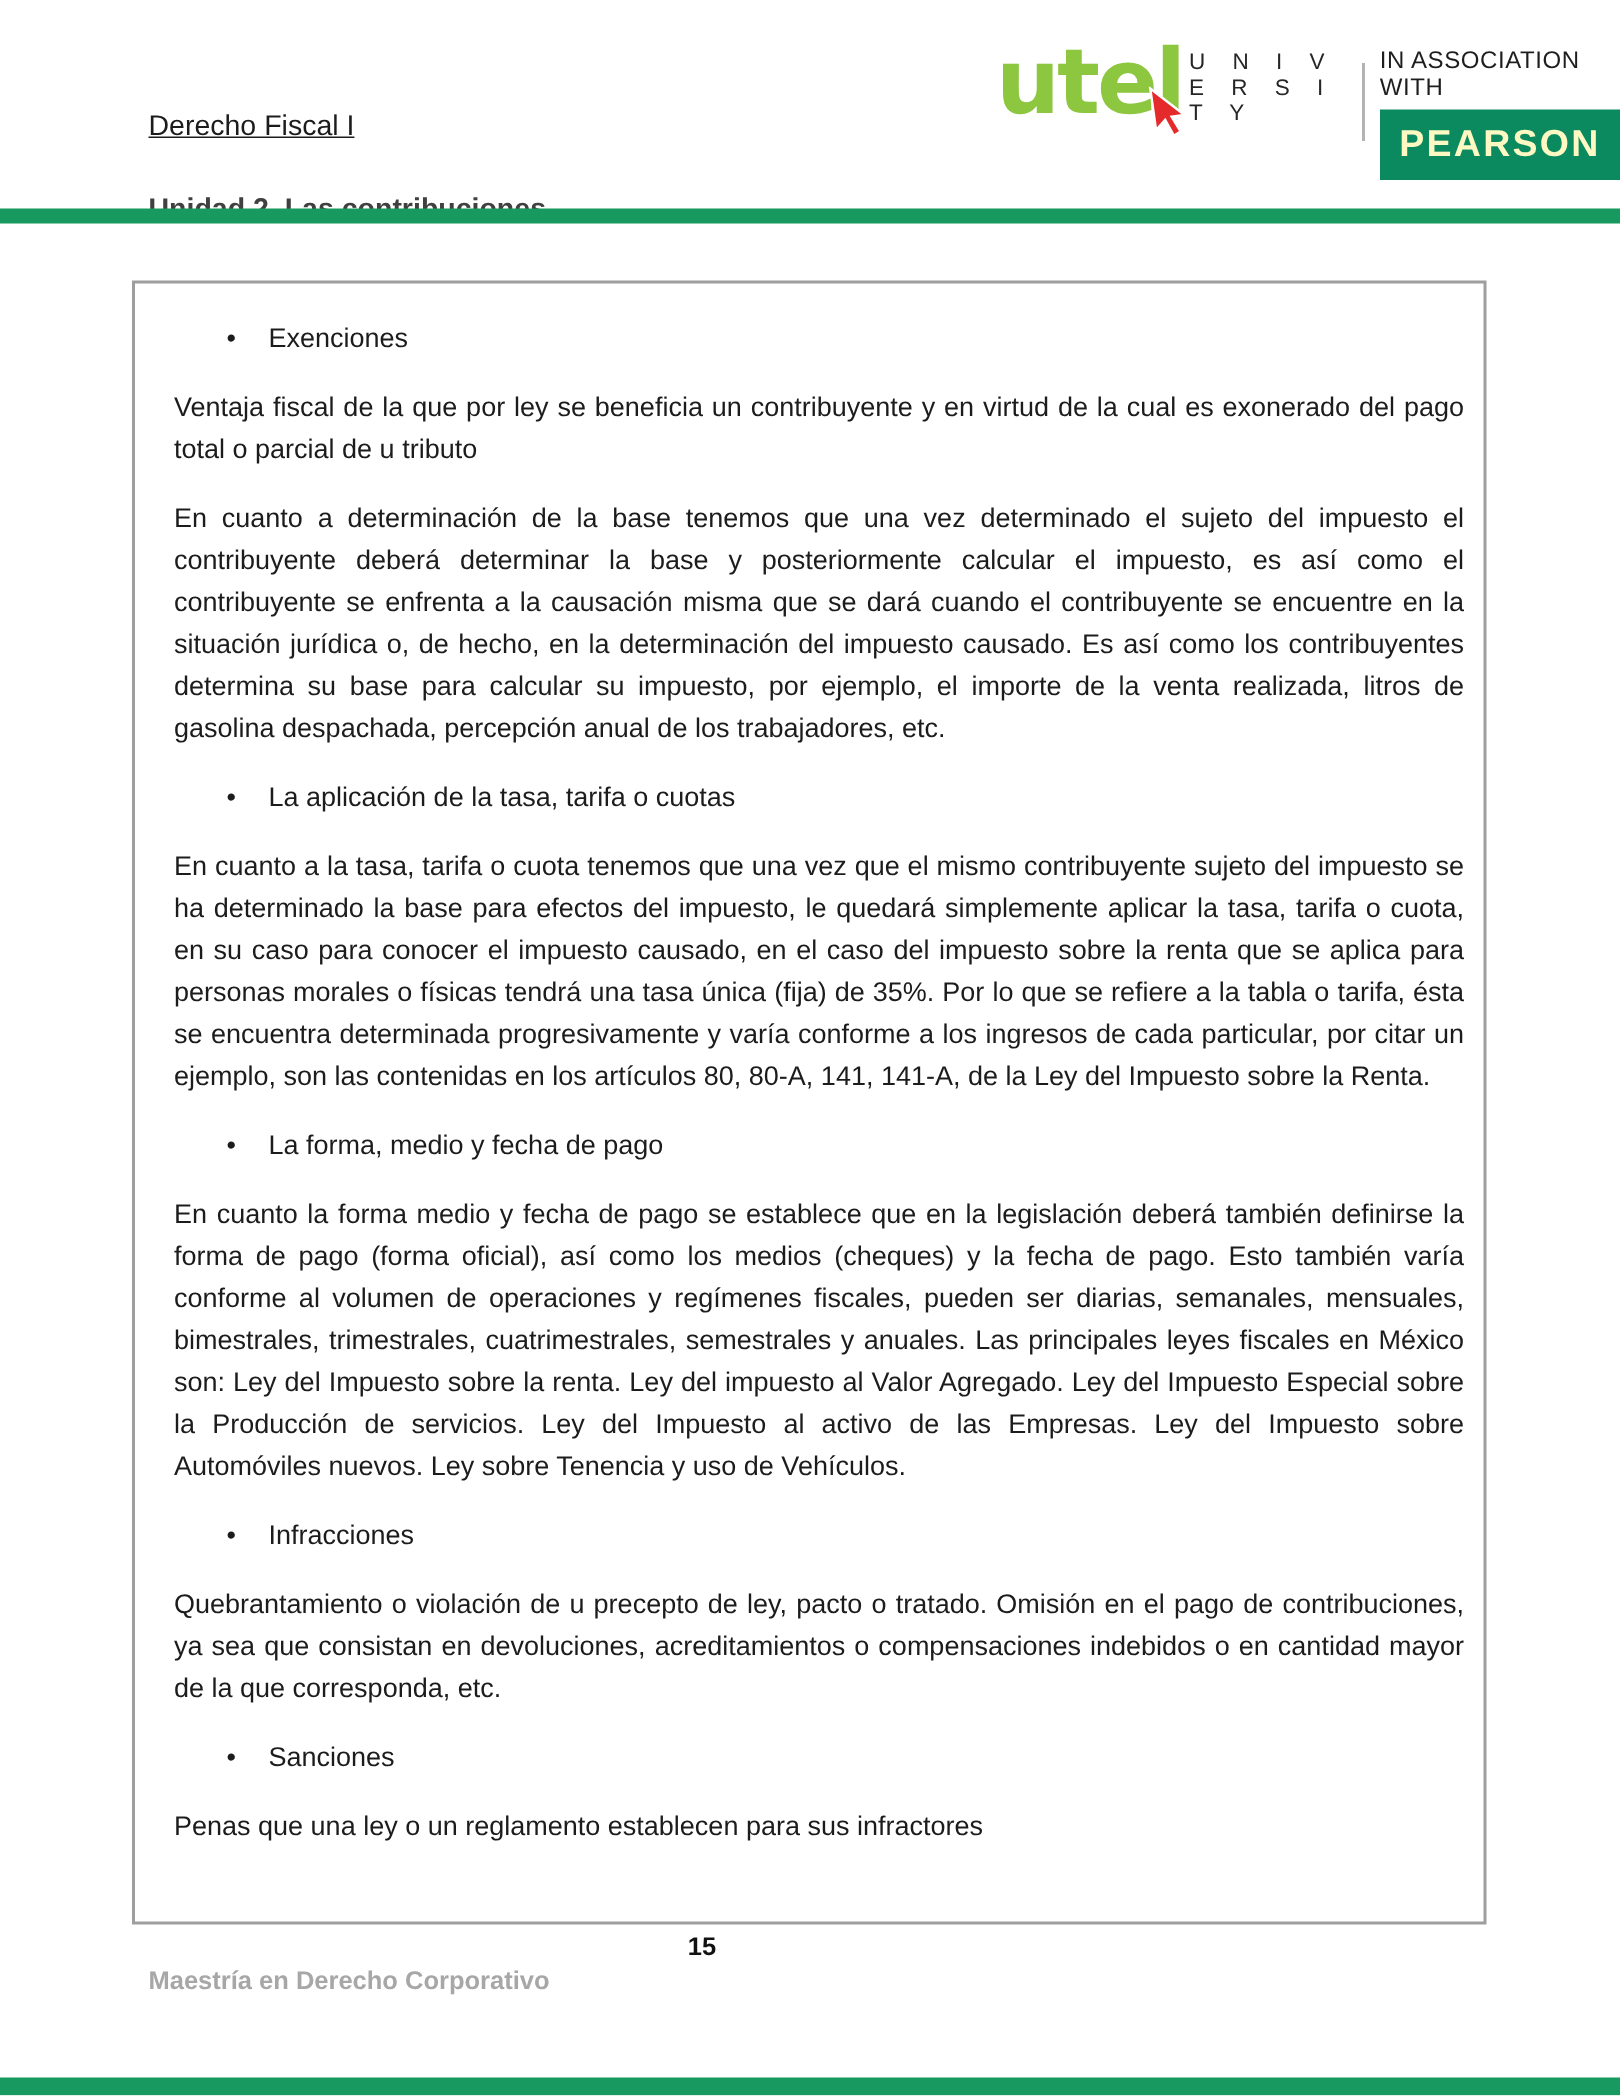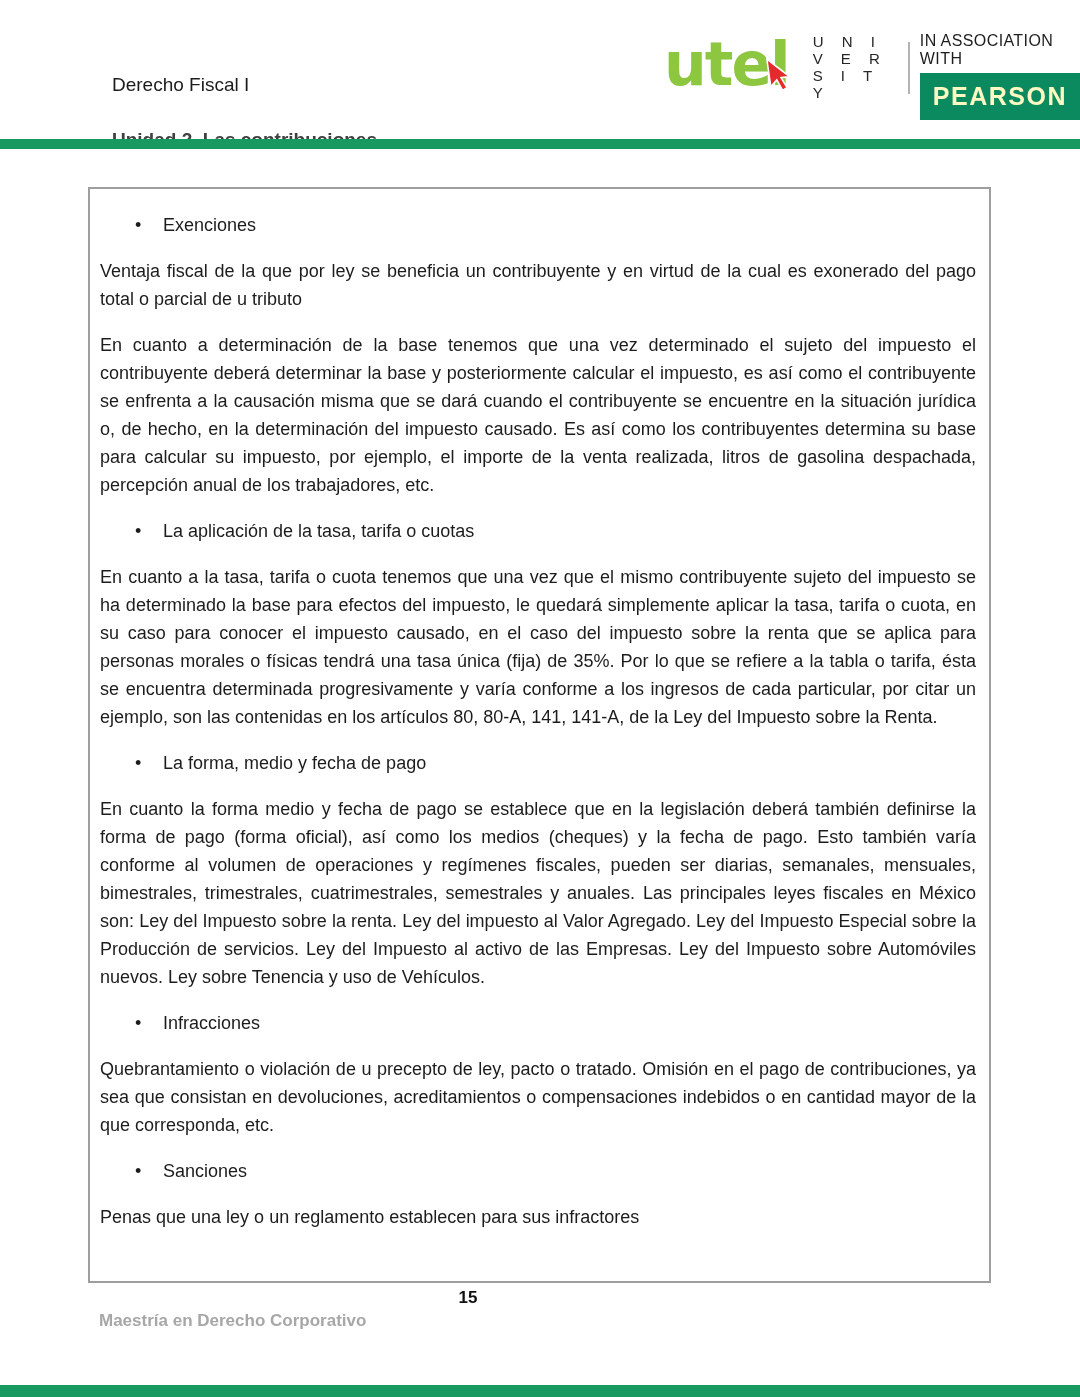--- a/index.html
+++ b/index.html
@@ -1,42 +1,42 @@
 <!DOCTYPE html>
 <html style="--header-rule-green: #18995f; --pearson-green: #0c8a5f; --utel-green: #8dc63f; --cursor-red: #e52a2b; --footer-text-gray: #a7a7a7; --box-border-gray: #9e9e9e; --body-text: #1c1c1c;"><head>
 <meta charset="utf-8">
 <style>
   html,body{margin:0;padding:0;background:#fff;}
   .page{
     position:relative;width:1080px;height:1397px;background:#ffffff;
     font-family:"Liberation Sans",sans-serif;color:#1c1c1c;overflow:hidden;
   }
   
-  .header-left{position:absolute;left:112px;top:74px;}
+  .header-left{position:absolute;left:99px;top:74px;text-decoration:underline;}
   .course-title{font-size:19px;line-height:22px;color:#1c1c1c;}
   .unit-title{font-size:19px;line-height:22px;font-weight:bold;margin-top:33px;color:#404040;}
   .header-rule{position:absolute;left:0;top:139px;width:1080px;height:10px;
     background:var(--header-rule-green,#18995f);}
   
   .logo{position:absolute;top:26px;left:664px;display:flex;align-items:flex-start;}
   .logo-brand{position:relative;display:flex;flex-direction:row;align-items:center;}
   .utel-text{font-family:"DejaVu Sans",sans-serif;font-size:60px;line-height:58px;
     font-weight:bold;color:var(--utel-green,#8dc63f);letter-spacing:-2px;}
   .university-label{font-size:15px;letter-spacing:7px;color:#262626;margin-top:7px;
-    padding-left:4px;margin-left:20px;}
+    padding-left:4px;}
   .cursor-icon{position:absolute;left:102px;top:30px;width:28px;height:40px;
     transform:rotate(-8deg);}
   .logo-divider{width:3px;height:52px;background:#b3b3b3;margin:16px 10px 0 8px;}
   .logo-right{padding-top:6px;}
   .assoc-label{font-size:16px;color:#1e1e1e;letter-spacing:0.4px;margin-bottom:5px;}
   .pearson-badge{display:inline-block;background:var(--pearson-green,#0c8a5f);
     color:#fef9c3;font-size:25px;font-weight:bold;letter-spacing:1.5px;padding:9px 13px;}
   
   .content-box{position:absolute;left:88px;top:187px;width:903px;height:1096px;
-    border:2px solid #9e9e9e;box-sizing:border-box;padding:6px 13px 0 10px;}
+    border:2px solid #9e9e9e;box-sizing:border-box;padding:6px 13px 0 26px;}
   .bullet{position:relative;padding-left:63px;margin:16px 0;font-size:18px;line-height:28px;}
   .bullet-dot{position:absolute;left:35px;top:0;}
   .bullet-dot::before{content:"\2022";font-size:18px;}
   .para{font-size:18px;line-height:28px;text-align:justify;margin:18px 0;color:#1c1c1c;}
   
   .page-number{position:absolute;top:1288px;left:0;width:936px;text-align:center;
     font-weight:bold;font-size:17px;color:#111;}
   .program{position:absolute;top:1311px;left:99px;font-weight:bold;font-size:17px;
     color:var(--footer-text-gray,#a7a7a7);}
   .footer-rule{position:absolute;bottom:0;left:0;width:1080px;height:12px;

